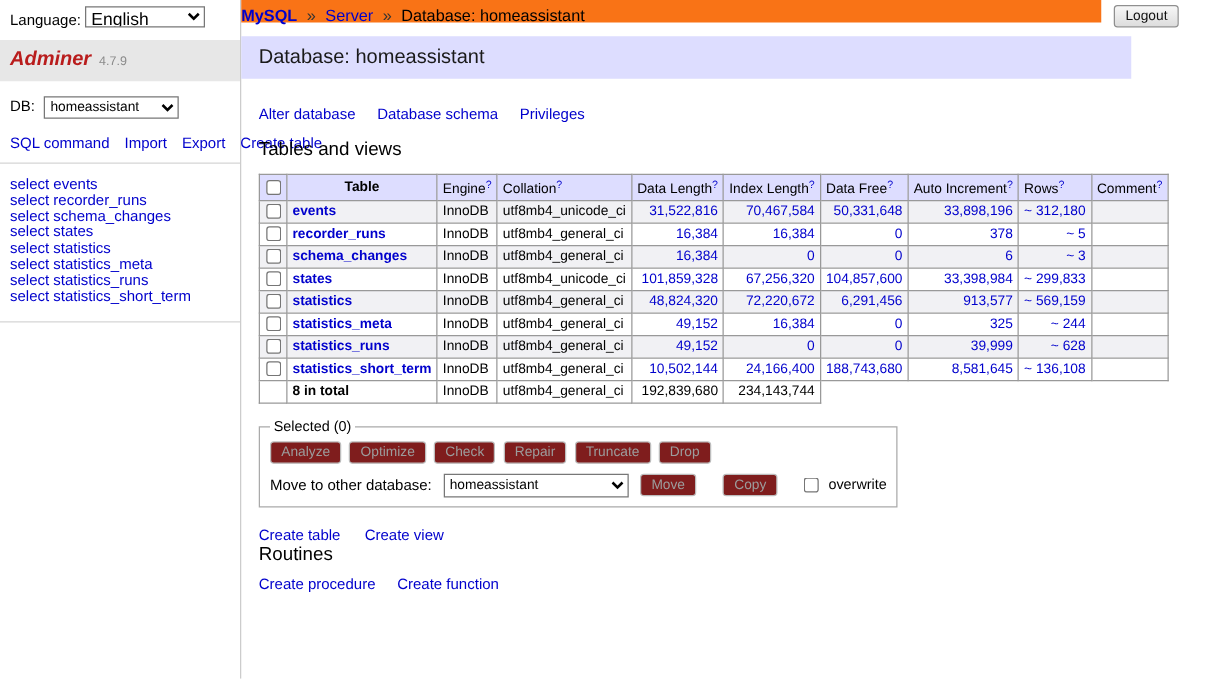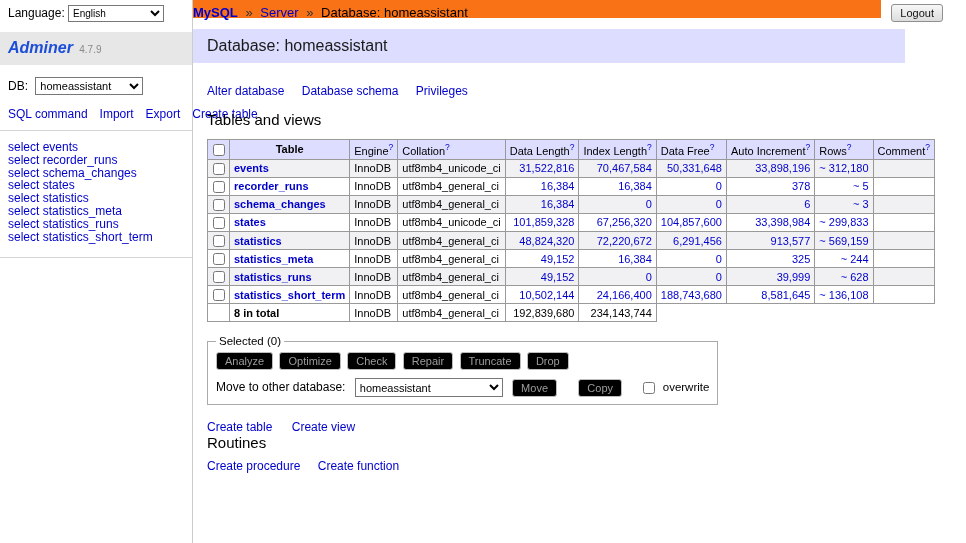--- a/index.html
+++ b/index.html
@@ -8,26 +8,26 @@
     font-family:"Liberation Sans","DejaVu Sans",sans-serif;
     font-size:12px; color:#000; background:#fff;
   }
   a { color:#0000cc; text-decoration:none; cursor:pointer; }
 
   .layout { display:flex; width:966px; height:543px; }
 
   
   .sidebar { flex:0 0 193px; width:193px; border-right:1px solid #ccc; background:#fff; }
   .lang-row { height:26px; padding:5px 8px; white-space:nowrap; }
-  .lang-row select { width:96px; height:17px; font-size:10px; }
+  .lang-row select { width:96px; height:17px; font-size:14px; }
   .app-title {
     background:#e7e7e7; height:33px; margin-top:6px; padding:7px 8px;
     white-space:nowrap;
   }
-  .app-name { font-style:italic; font-weight:bold; font-size:16px; color:#1d4ed8; }
+  .app-name { font-style:italic; font-weight:bold; font-size:16px; color:#b91c1c; }
   .app-version { font-size:10px; color:#8a8a8a; margin-left:3px; }
   .db-row { padding:12px 8px 4px 8px; }
   .db-row select { width:108px; height:18px; font-size:11px; margin-left:4px; }
   .side-links { padding:8px 8px 2px 8px; line-height:15px; width:150px; }
   .side-links a { margin-right:12px; white-space:nowrap; }
   .side-hr { border:none; border-top:1px solid #d5d5d5; margin:6px 0; }
   .table-link-list { padding:4px 8px 8px 8px; }
   .table-link-list a { display:block; line-height:12.8px; white-space:nowrap; }
 
   
@@ -60,21 +60,21 @@
   .search-fieldset input[type=text] {
     width:140px; height:18px; border:1px solid #888; font-size:11px; padding:0 3px;
     vertical-align:middle;
   }
   .btn {
     font-family:inherit; font-size:11px; color:#111;
     background:linear-gradient(#f7f7f7,#dddddd);
     border:1px solid #8f8f8f; border-radius:3px;
     padding:2px 8px; vertical-align:middle; cursor:pointer;
   }
-  .btn:disabled { color:#9c9c9c; border-color:#bdbdbd; background:#000000; cursor:default; }
+  .btn:disabled { color:#9c9c9c; border-color:#bdbdbd; background:#7f1d1d; cursor:default; }
   .search-fieldset .btn { margin-left:4px; }
 
   
   table.db-tables { border-collapse:collapse; margin-top:11px; font-size:11px; }
   .db-tables th, .db-tables td { border:1px solid #999; padding:2px 4px; height:18px; }
   .db-tables thead th { background:#ddddff; font-weight:normal; text-align:left; white-space:nowrap;margin-top:24px; }
   .db-tables thead th.h-check { text-align:center; }
   .db-tables thead th.h-table { font-weight:bold; text-align:center; min-width:118px; }
   .db-tables sup { font-size:8.5px; }
   .db-tables tbody tr:nth-child(odd) { background:#f1f1f4; }

